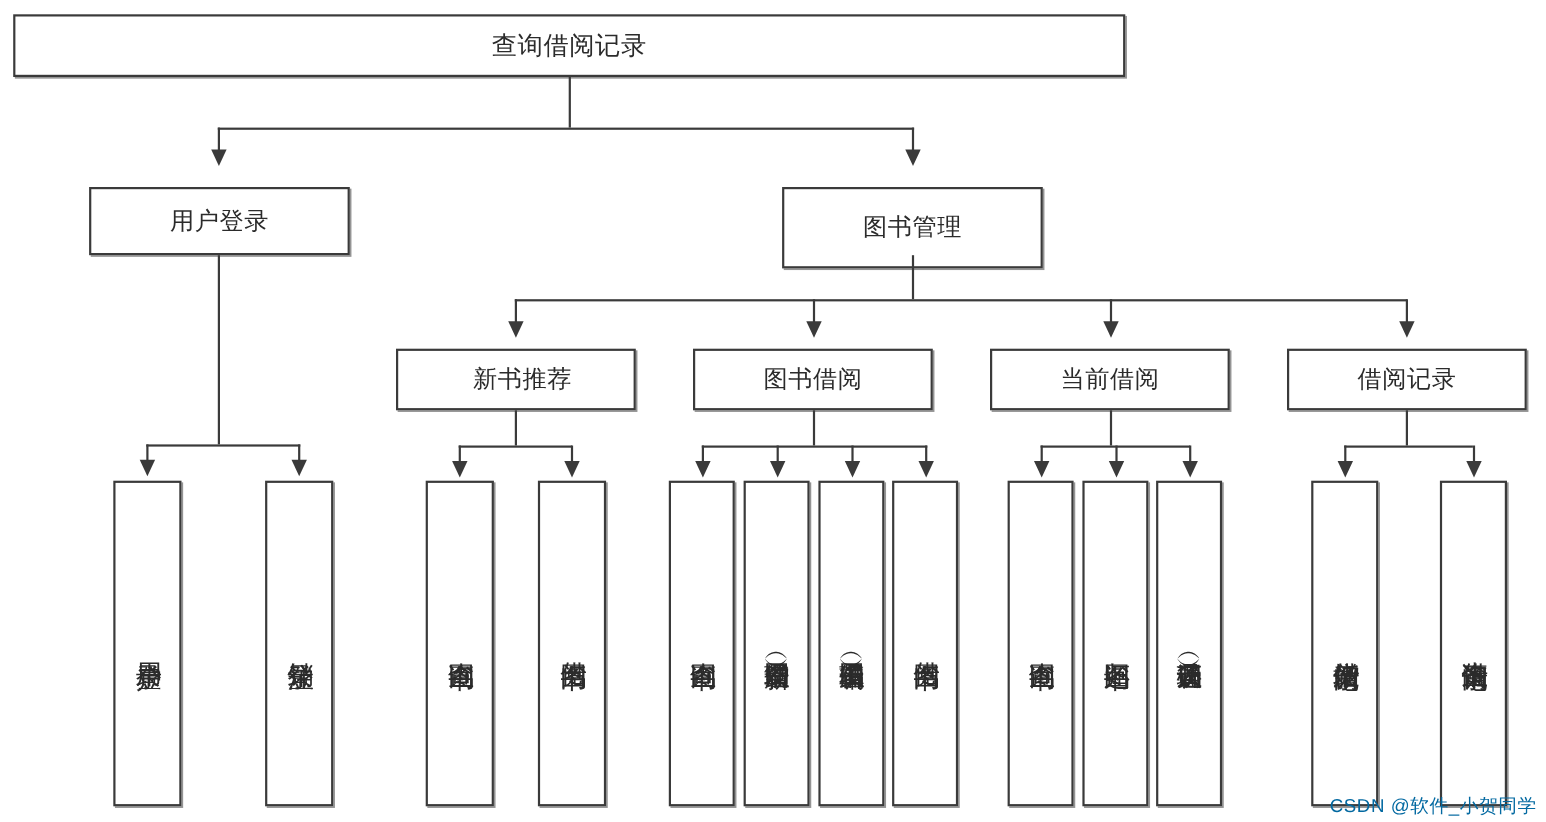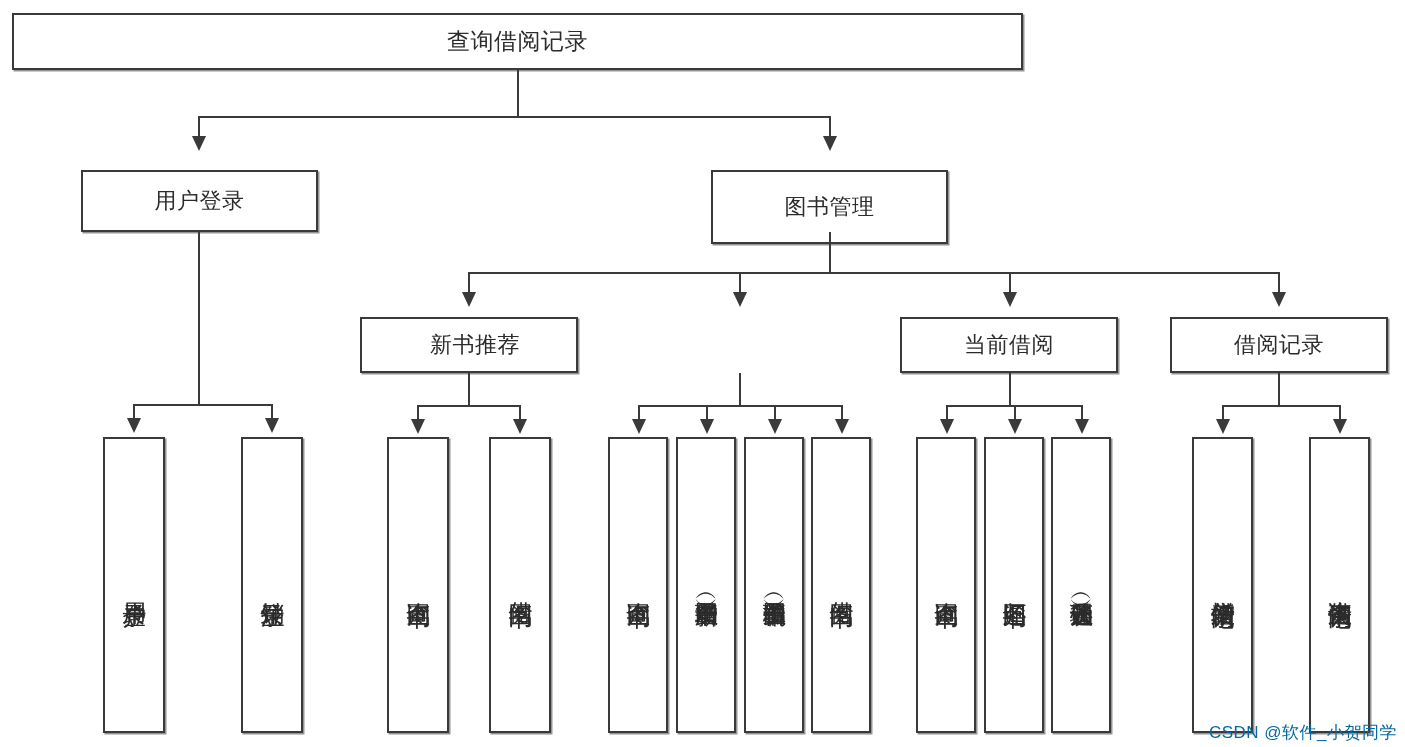--- a/index.html
+++ b/index.html
@@ -118,20 +118,23 @@
   <div class="vline" style="left:739px;top:272px;height:22px;"></div>
   <div class="arrow" style="left:733px;top:292px;"></div>
   <div class="vline" style="left:1009px;top:272px;height:22px;"></div>
   <div class="arrow" style="left:1003px;top:292px;"></div>
   <div class="vline" style="left:1278px;top:272px;height:22px;"></div>
   <div class="arrow" style="left:1272px;top:292px;"></div>
 
   <div class="node horiz" style="left:360px;top:317px;width:218px;height:56px;padding-left:12px;">
     <span class="lbl">新书推荐</span>
   </div>
+  <div class="node horiz" style="left:630px;top:317px;width:218px;height:56px;">
+    <span class="lbl">图书借阅</span>
+  </div>
   <div class="node horiz" style="left:1170px;top:317px;width:218px;height:56px;">
     <span class="lbl">借阅记录</span>
   </div>
   <div class="node horiz" style="left:900px;top:317px;width:218px;height:56px;">
     <span class="lbl">当前借阅</span>
   </div>
 
   <div class="vline" style="left:468px;top:373px;height:32px;"></div>
   <div class="hline" style="left:417px;top:405px;width:103px;"></div>
   <div class="vline" style="left:417px;top:405px;height:16px;"></div>

